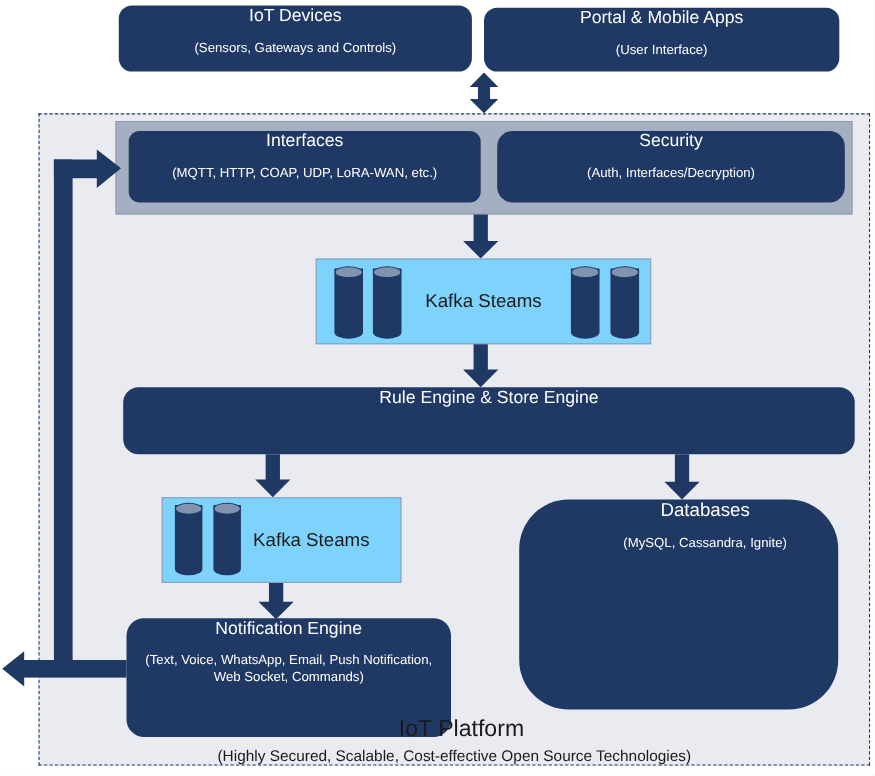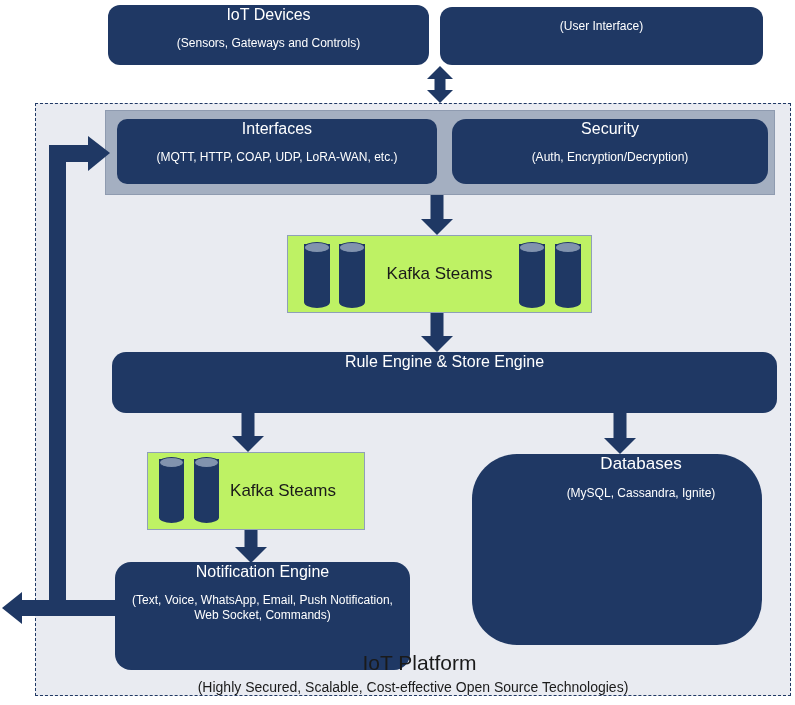--- a/index.html
+++ b/index.html
@@ -18,21 +18,21 @@
   .platform{position:absolute;left:35px;top:103px;width:756px;height:593px;
             background:#E9EBF1;border:1.5px dashed #1F3864;box-sizing:border-box;}
 
   
   .band{position:absolute;left:105px;top:110px;width:670px;height:85px;background:#A4AFC1;
         border:1px solid #8F9BB0;box-sizing:border-box;}
   .box-interfaces{left:117px;top:119px;width:320px;height:65px;border-radius:10px;}
   .box-security{left:452px;top:119px;width:316px;height:65px;border-radius:14px;}
 
   
-  .kafka{position:absolute;background:#bef264;border:1px solid #8FA0B8;box-sizing:border-box;}
+  .kafka{position:absolute;background:#7dd3fc;border:1px solid #8FA0B8;box-sizing:border-box;}
   .kafka-top{left:287px;top:235px;width:305px;height:78px;}
   .kafka-left{left:147px;top:452px;width:218px;height:78px;}
   .kafka .lbl{position:absolute;top:50%;transform:translateY(-50%);text-align:center;
               color:#1A1A1A;font-size:17px;}
   .kafka-top .lbl{left:0;right:0;}
   .kafka-left .lbl{left:60px;right:6px;}
 
   
   .cyl{position:absolute;width:26px;height:64px;background:#1F3864;
        border-radius:0 0 13px 13px / 0 0 6px 6px;}
@@ -87,39 +87,40 @@
 </head>
 <body>
 
 <div class="canvas">
 
   <div class="node box-iot-devices">
     <div class="t">IoT Devices</div>
     <div class="s">(Sensors,  Gateways and Controls)</div>
   </div>
   <div class="node box-portal">
+    <div class="t">Portal &amp; Mobile Apps</div>
     <div class="s">(User Interface)</div>
   </div>
 
   <div class="dblarr">
     <div class="up"></div>
     <div class="mid"></div>
     <div class="dn"></div>
   </div>
 
   <div class="platform"></div>
 
   <div class="band"></div>
   <div class="node box-interfaces">
     <div class="t">Interfaces</div>
     <div class="s">(MQTT, HTTP, COAP,  UDP, LoRA-WAN,  etc.)</div>
   </div>
   <div class="node box-security">
     <div class="t">Security</div>
-    <div class="s">(Auth, Encryption/Decryption)</div>
+    <div class="s">(Auth, Interfaces/Decryption)</div>
   </div>
 
   <div class="arr arr1">
     <div class="shaft"></div>
       <div class="head"></div>
   </div>
 
   <div class="kafka kafka-top">
     <div class="cyl" style="left:16px;top:8px;"></div>
     <div class="cyl" style="left:51px;top:8px;"></div>

